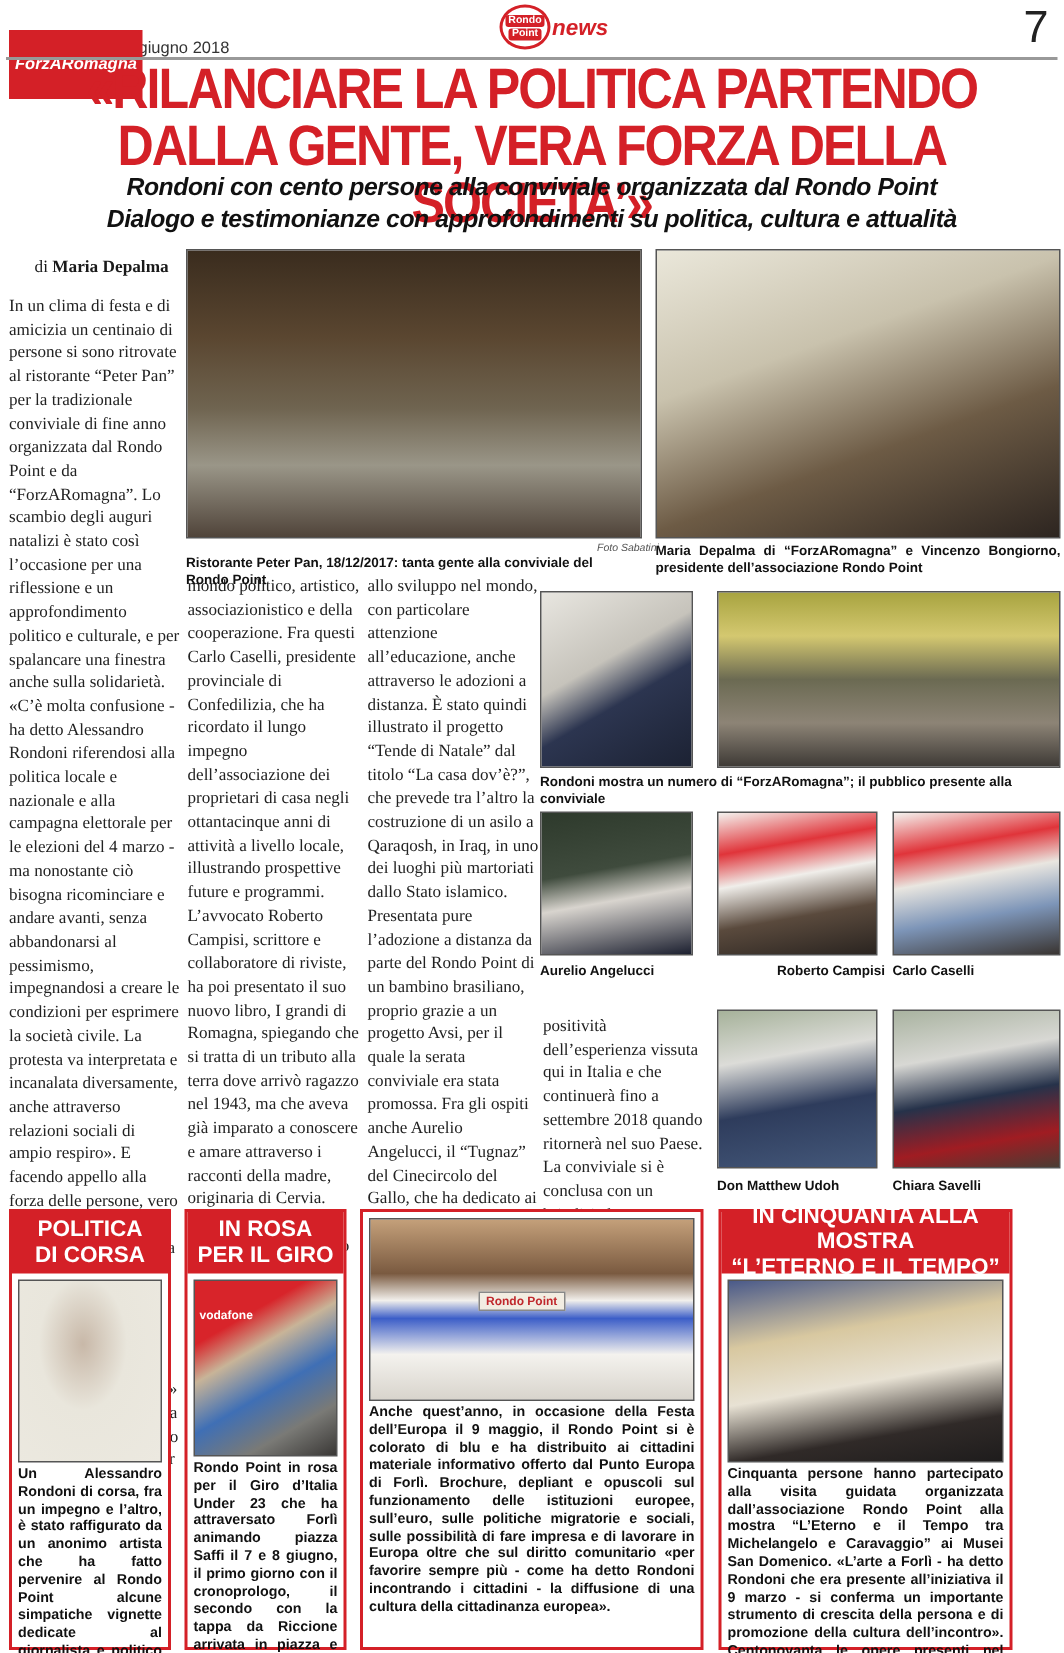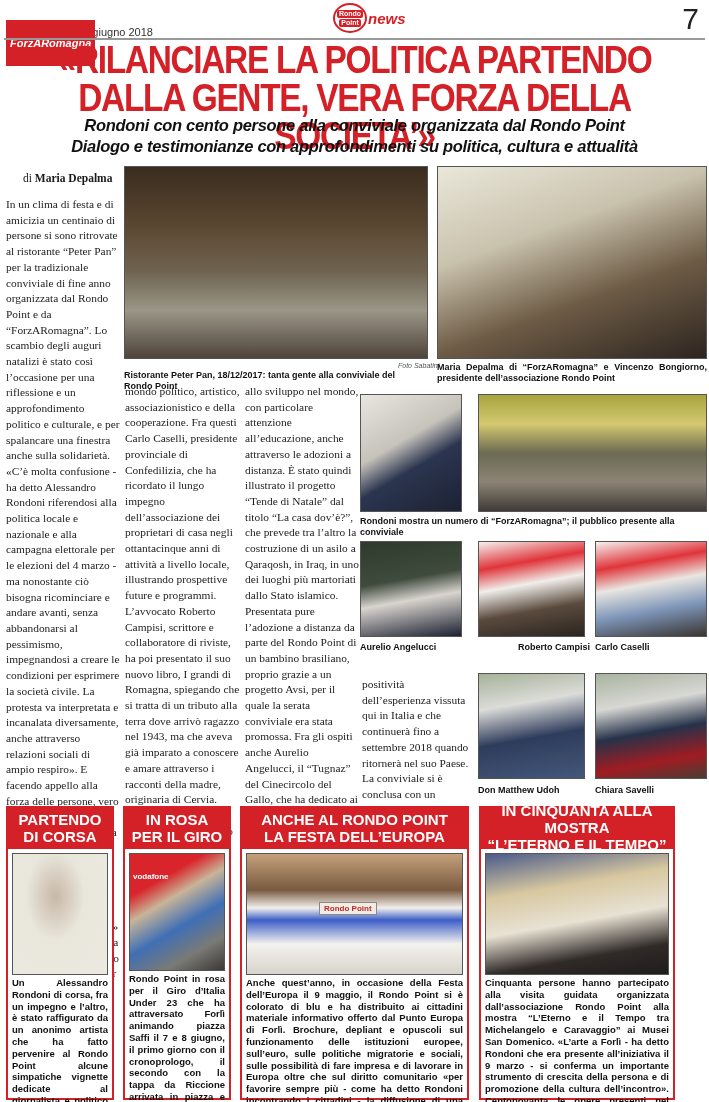--- a/index.html
+++ b/index.html
@@ -99,21 +99,21 @@
 <div class="caption" style="left:595px; top:642px;">Carlo Caselli</div>
 
 <div class="photo ph-green" style="left:478px; top:673px; width:107px; height:106px;"></div>
 <div class="caption" style="left:478px; top:785px;text-align:center;">Don Matthew Udoh</div>
 <div class="photo ph-chiara" style="left:595px; top:673px; width:112px; height:106px;"></div>
 <div class="caption" style="left:595px; top:785px;">Chiara Savelli</div>
 
 <div class="box" style="left:6px; width:108px;">
   <div class="box-title">
     <div>
-        <div>PARTENDO</div>
+        <div>POLITICA</div>
         <div>DI CORSA</div>
       </div>
   </div>
   <div class="box-photo ph-sketch" style="height:122px;"></div>
   <div class="box-text">Un Alessandro Rondoni di corsa, fra un impegno e l’altro, è stato raffigurato da un anonimo artista che ha fatto pervenire al Rondo Point alcune simpatiche vignette dedicate al giornalista e politico forlivese.</div>
 </div>
 
 <div class="box" style="left:123px; width:108px;">
   <div class="box-title">
     <div>
@@ -121,26 +121,20 @@
         <div>PER IL GIRO</div>
       </div>
   </div>
   <div class="box-photo ph-bike" style="height:118px;">
     <span style="position:absolute;left:3px;top:18px;color:#fff;font:bold 8px 'Liberation Sans',sans-serif;">vodafone</span>
   </div>
   <div class="box-text">Rondo Point in rosa per il Giro d’Italia Under 23 che ha attraversato Forlì animando piazza Saffi il 7 e 8 giugno, il primo giorno con il cronoprologo, il secondo con la tappa da Riccione arrivata in piazza e vinta da Giovanni Lonardi.</div>
 </div>
 
 <div class="box" style="left:240px; width:229px;">
-  <div class="box-title">
-    <div>
-        <div>ANCHE AL RONDO POINT</div>
-        <div>LA FESTA DELL’EUROPA</div>
-      </div>
-  </div>
   <div class="box-photo ph-kiosk" style="height:122px;">
     <span style="position:absolute;left:72px;top:48px;background:#f2ede2;color:#c0282c;font:bold 8px 'Liberation Sans',sans-serif;padding:1px 4px;border:1px solid #888;">Rondo Point</span>
   </div>
   <div class="box-text">Anche quest’anno, in occasione della Festa dell’Europa il 9 maggio, il Rondo Point si è colorato di blu e ha distribuito ai cittadini materiale informativo offerto dal Punto Europa di Forlì. Brochure, depliant e opuscoli sul funzionamento delle istituzioni europee, sull’euro, sulle politiche migratorie e sociali, sulle possibilità di fare impresa e di lavorare in Europa oltre che sul diritto comunitario «per favorire sempre più - come ha detto Rondoni incontrando i cittadini - la diffusione di una cultura della cittadinanza europea».</div>
 </div>
 
 <div class="box" style="left:479px; width:196px;">
   <div class="box-title">
     <div>
         <div>IN CINQUANTA ALLA MOSTRA</div>

